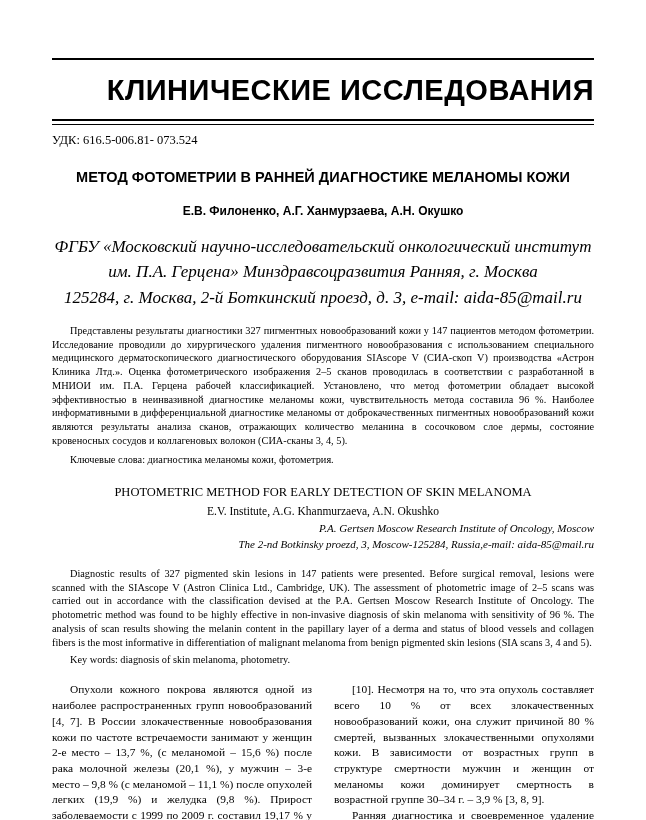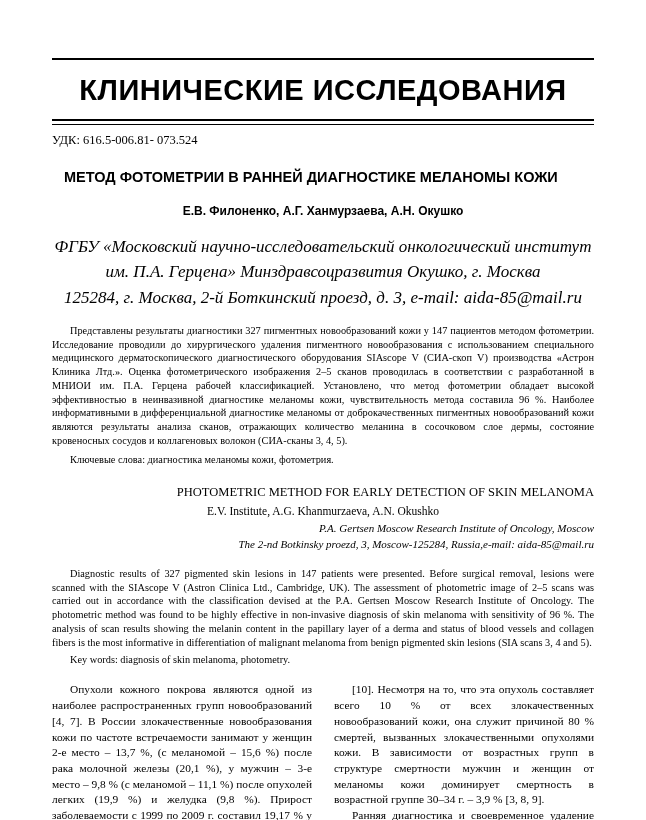--- a/index.html
+++ b/index.html
@@ -19,40 +19,41 @@
     height: 820px;
     box-sizing: border-box;
     padding: 0 52px;
   }
   .rule-top {
     margin-top: 58px;
     border-top: 2.5px solid #000;
     width: 100%;
   }
   .journal-section {
-    text-align: center;
+    text-align: right;
     font-family: "Liberation Sans", sans-serif;
     font-size: 29px;
     font-weight: bold;
     letter-spacing: 0.5px;
     margin-top: 14px;
     margin-bottom: 12px;
   }
   .rule-double {
     width: 100%;
     border-top: 2.5px solid #000;
     border-bottom: 1px solid #000;
     height: 3px;
   }
   .udk {
     font-size: 12.5px;
     margin-top: 8px;
     margin-bottom: 20px;
   }
   .article-title {
+    text-align: center;
     font-family: "Liberation Sans", sans-serif;
     font-size: 14.5px;
     font-weight: bold;
     line-height: 1.35;
     margin: 0 12px 16px 12px;
   }
   .authors {
     text-align: center;
     font-family: "Liberation Sans", sans-serif;
     font-size: 12px;
@@ -80,21 +81,21 @@
     text-indent: 18px;
   }
   .keywords-ru {
     font-size: 10.3px;
     line-height: 1.33;
     text-align: justify;
     text-indent: 18px;
     margin: 0 0 16px 0;
   }
   .en-title {
-    text-align: right;
+    text-align: center;
     font-size: 12.5px;
     line-height: 1.45;
     margin-bottom: 2px;
   }
   .en-authors {
     text-align: center;
     font-size: 11.5px;
     line-height: 1.45;
   }
   .en-affil {
@@ -148,21 +149,21 @@
   <div class="rule-double"></div>
 
   <div class="udk">УДК: 616.5-006.81- 073.524</div>
 
   <div class="article-title">МЕТОД ФОТОМЕТРИИ В РАННЕЙ ДИАГНОСТИКЕ МЕЛАНОМЫ КОЖИ</div>
 
   <div class="authors">Е.В. Филоненко, А.Г. Ханмурзаева, А.Н. Окушко</div>
 
   <div class="affiliation">
     <div>ФГБУ «Московский научно-исследовательский онкологический институт</div>
-    <div>им. П.А. Герцена» Минздравсоцразвития Окушко, г. Москва</div>
+    <div>им. П.А. Герцена» Минздравсоцразвития Ранняя, г. Москва</div>
     <div>125284, г. Москва, 2-й  Боткинский проезд,  д. 3, e-mail: aida-85@mail.ru</div>
   </div>
 
   <div class="abstract-ru">
     <p>Представлены результаты диагностики 327 пигментных новообразований кожи у 147 пациентов методом фотометрии. Исследование проводили до хирургического удаления пигментного новообразования с использованием специального медицинского дерматоскопического диагностического оборудования SIAscope V (СИА-скоп V) производства «Астрон Клиника Лтд.». Оценка фотометрического изображения 2–5 сканов проводилась в соответствии с разработанной в МНИОИ им. П.А. Герцена рабочей классификацией. Установлено, что метод фотометрии обладает высокой эффективностью в неинвазивной диагностике меланомы кожи, чувствительность метода составила 96 %. Наиболее информативными в дифференциальной диагностике меланомы от доброкачественных пигментных новообразований кожи являются результаты анализа сканов, отражающих количество меланина в сосочковом слое дермы, состояние кровеносных сосудов и коллагеновых волокон (СИА-сканы 3, 4, 5).</p>
   </div>
 
   <div class="keywords-ru">Ключевые слова: диагностика меланомы кожи, фотометрия.</div>
 
   <div class="en-title">PHOTOMETRIC METHOD FOR EARLY DETECTION OF SKIN MELANOMA</div>

